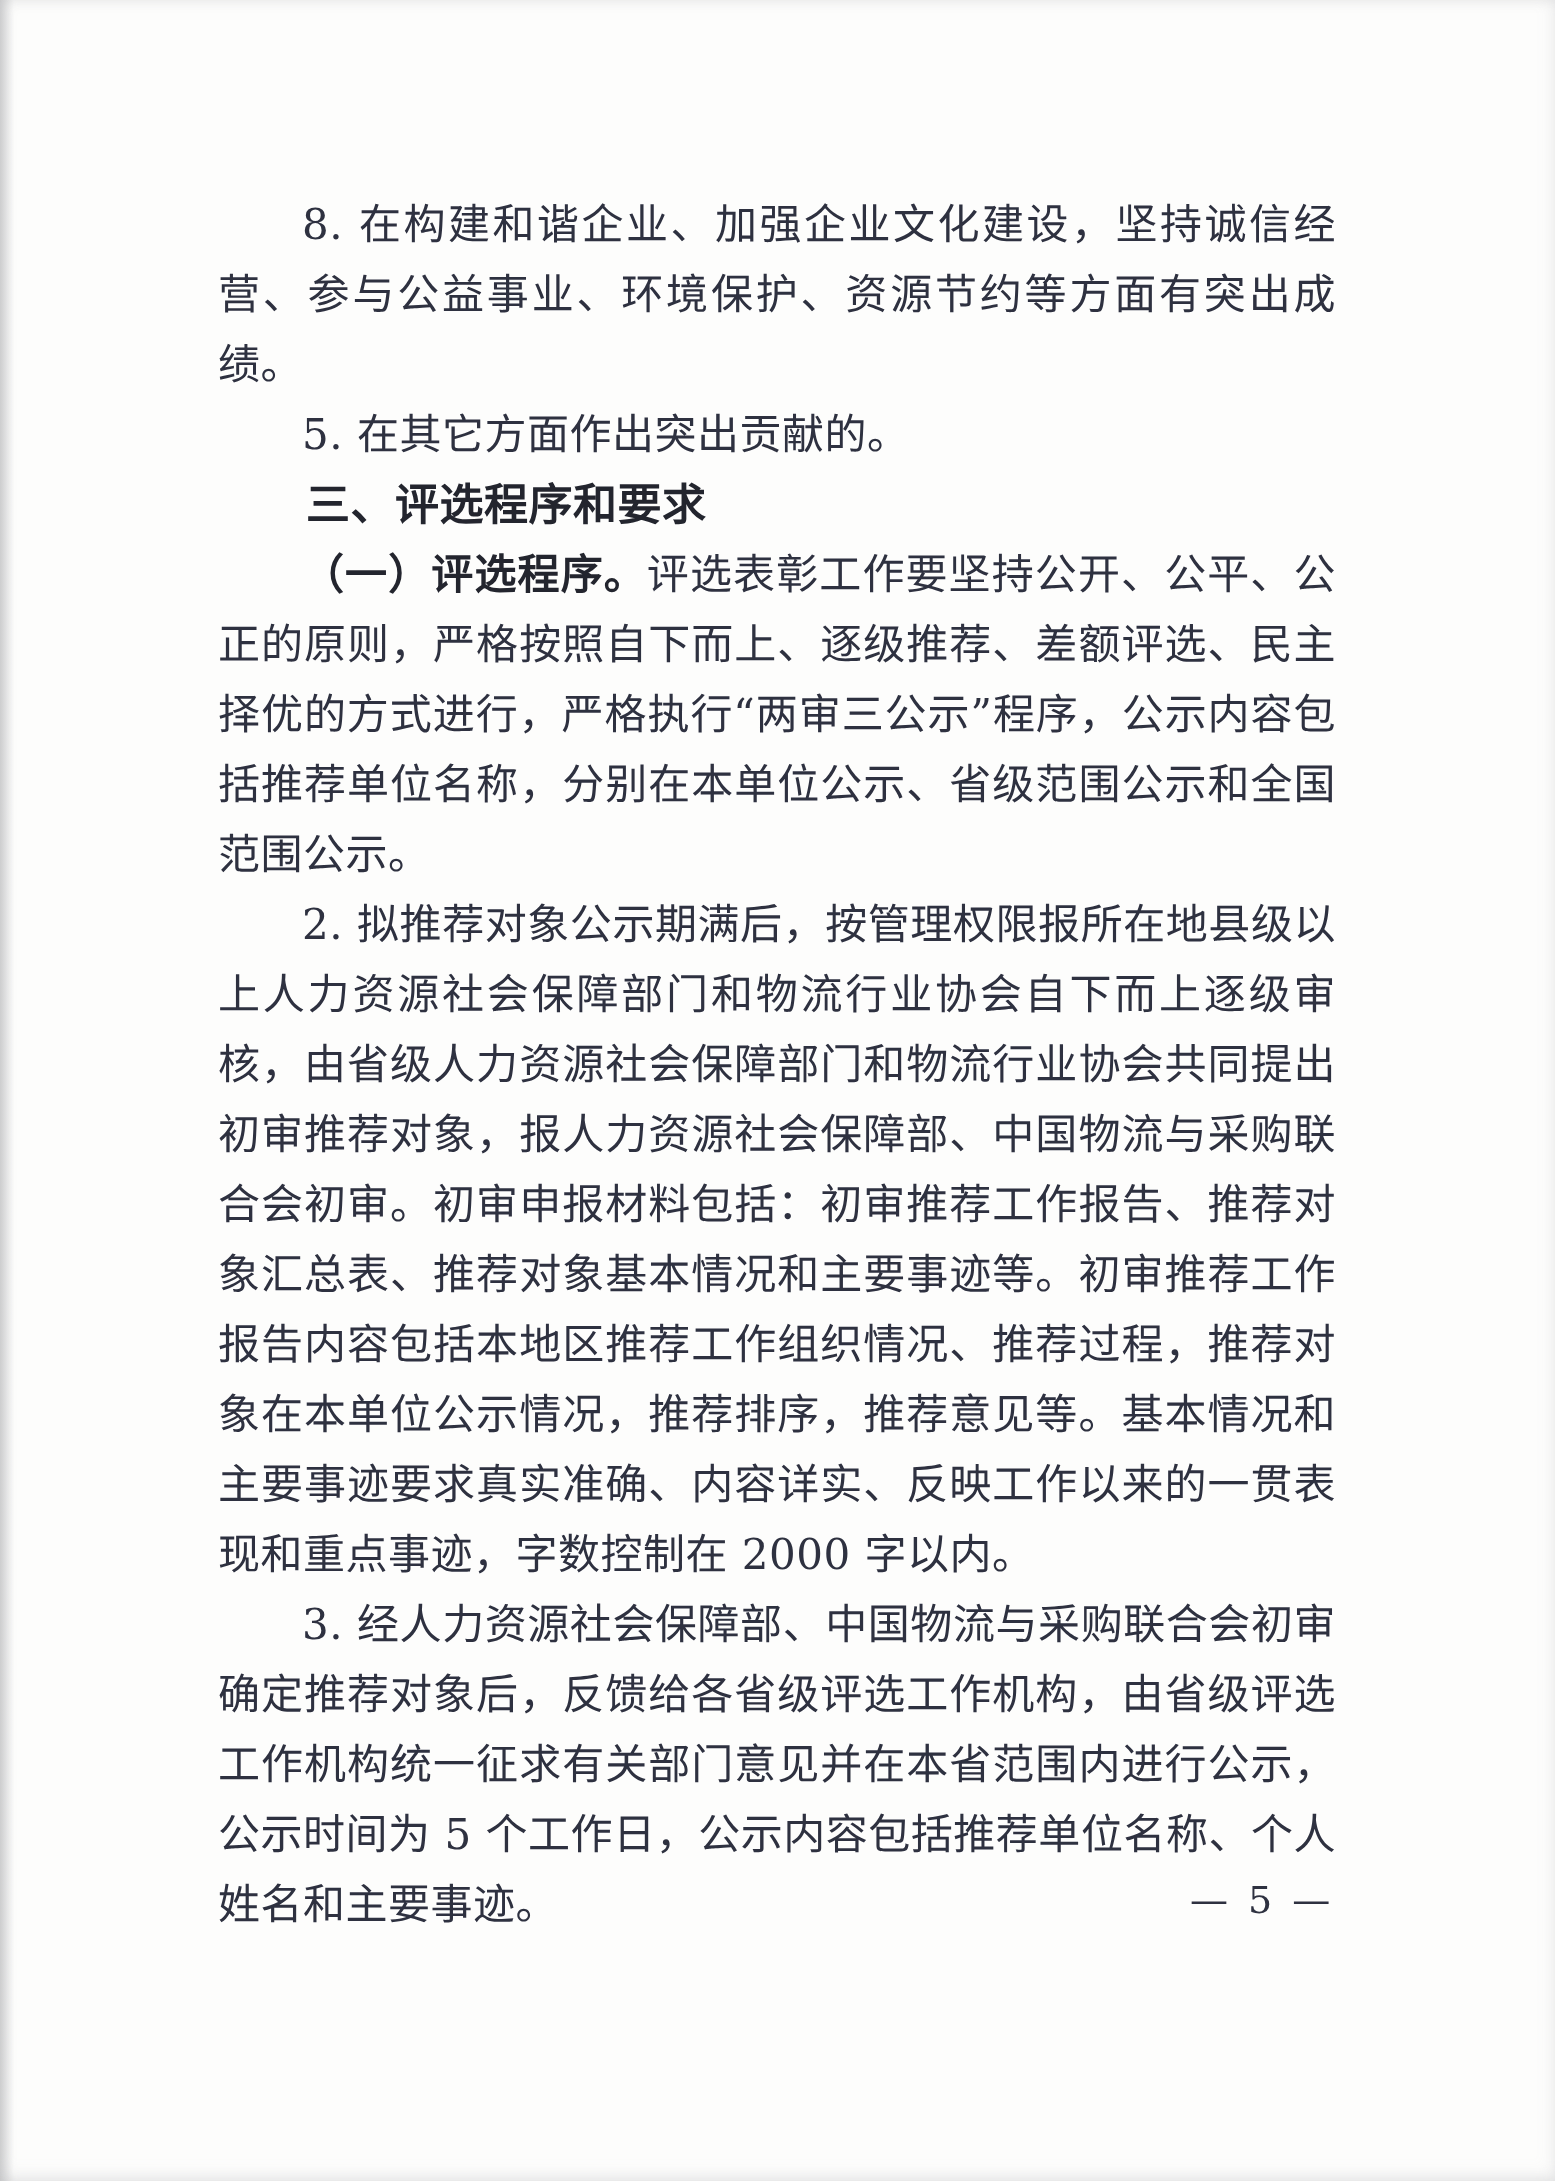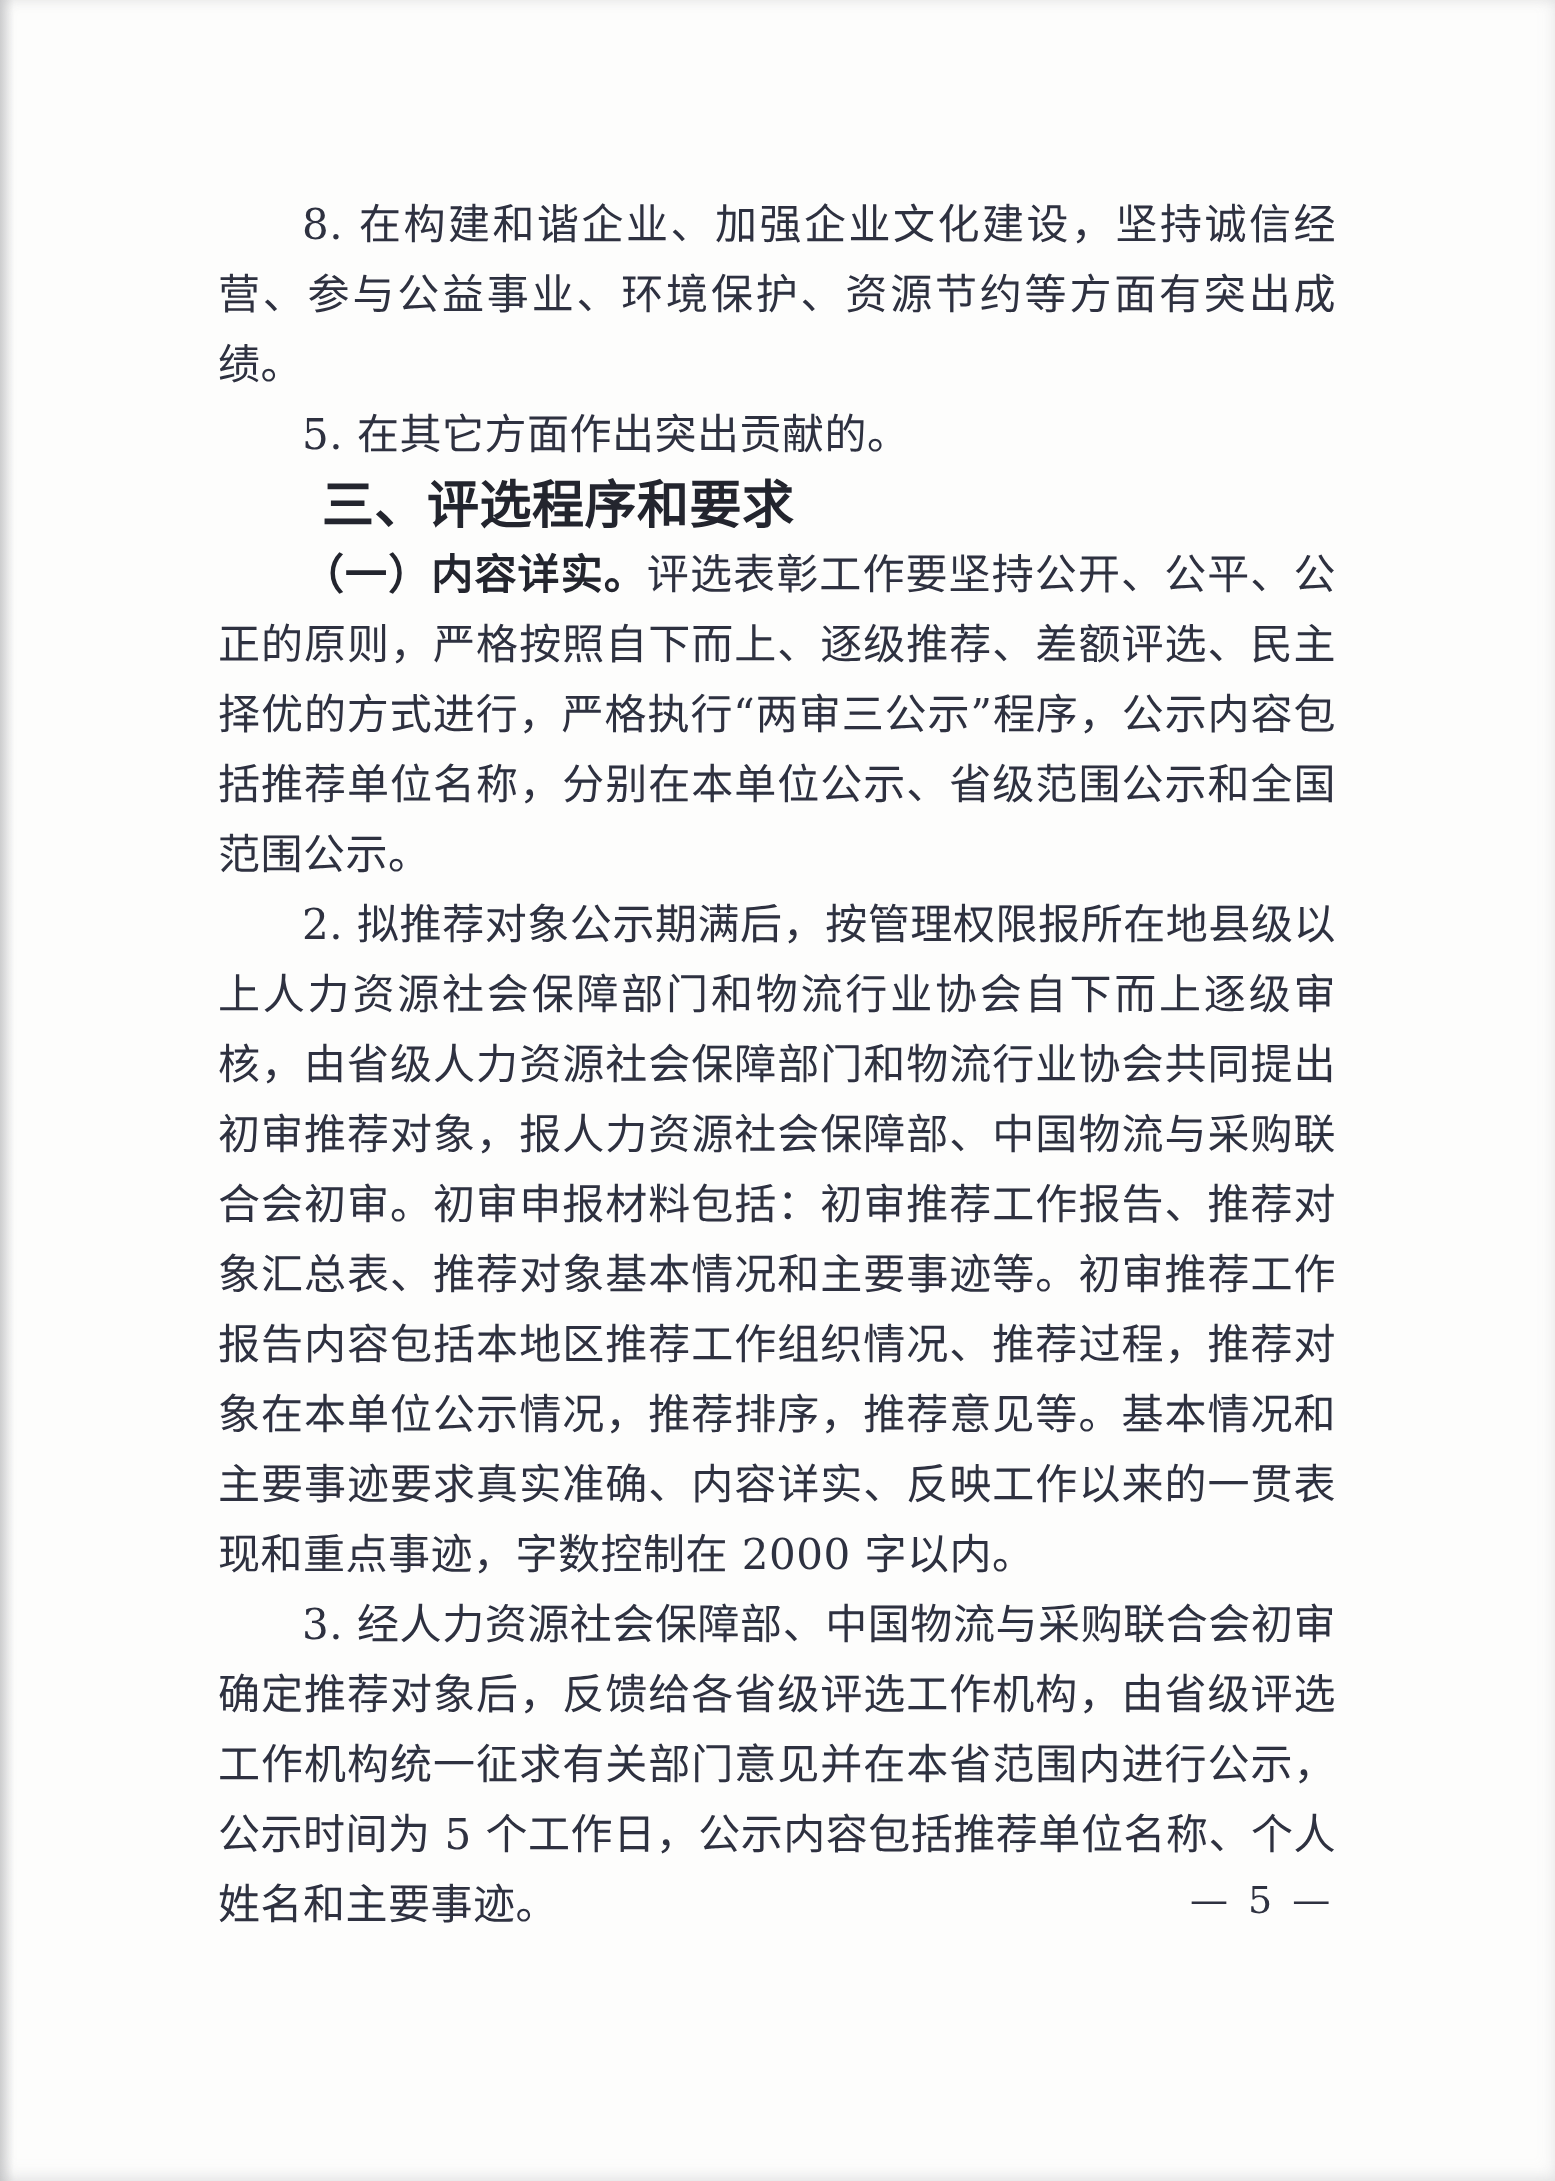--- a/index.html
+++ b/index.html
@@ -37,21 +37,21 @@
     margin: 0;
     font-size: 42px;
     line-height: 70px;
     letter-spacing: 0.5px;
     text-align: justify;
     text-indent: 2em;
     color: #2e3140;
   }
   p.heading {
     margin: 0;
-    font-size: 52px;
+    font-size: 44px;
     line-height: 70px;
     letter-spacing: 0.5px;
     text-indent: 2em;
     font-weight: bold;
     font-family: "DejaVu Sans", "Liberation Sans", sans-serif;
     color: #23252e;
   }
   .lead {
     font-weight: bold;
     font-family: "DejaVu Sans", "Liberation Sans", sans-serif;
@@ -74,21 +74,21 @@
 
   <div class="text-block">
 
     <p class="body">8. 在构建和谐企业、加强企业文化建设，坚持诚信经营、参与公益事业、环境保护、资源节约等方面有突出成绩。</p>
 
     <p class="body">5. 在其它方面作出突出贡献的。</p>
 
     <p class="heading">三、评选程序和要求</p>
 
     <p class="body">
-      <span class="lead">（一）内容详实。</span><span>评选表彰工作要坚持公开、公平、公正的原则，严格按照自下而上、逐级推荐、差额评选、民主择优的方式进行，严格执行“两审三公示”程序，公示内容包括推荐单位名称，分别在本单位公示、省级范围公示和全国范围公示。</span>
+      <span class="lead">（一）评选程序。</span><span>评选表彰工作要坚持公开、公平、公正的原则，严格按照自下而上、逐级推荐、差额评选、民主择优的方式进行，严格执行“两审三公示”程序，公示内容包括推荐单位名称，分别在本单位公示、省级范围公示和全国范围公示。</span>
     </p>
 
 
     <p class="body">2. 拟推荐对象公示期满后，按管理权限报所在地县级以上人力资源社会保障部门和物流行业协会自下而上逐级审核，由省级人力资源社会保障部门和物流行业协会共同提出初审推荐对象，报人力资源社会保障部、中国物流与采购联合会初审。初审申报材料包括：初审推荐工作报告、推荐对象汇总表、推荐对象基本情况和主要事迹等。初审推荐工作报告内容包括本地区推荐工作组织情况、推荐过程，推荐对象在本单位公示情况，推荐排序，推荐意见等。基本情况和主要事迹要求真实准确、内容详实、反映工作以来的一贯表现和重点事迹，字数控制在 2000 字以内。</p>
 
     <p class="body">3. 经人力资源社会保障部、中国物流与采购联合会初审确定推荐对象后，反馈给各省级评选工作机构，由省级评选工作机构统一征求有关部门意见并在本省范围内进行公示，公示时间为 5 个工作日，公示内容包括推荐单位名称、个人姓名和主要事迹。</p>
 
   </div>
 
   <div class="page-number">— 5 —</div>

